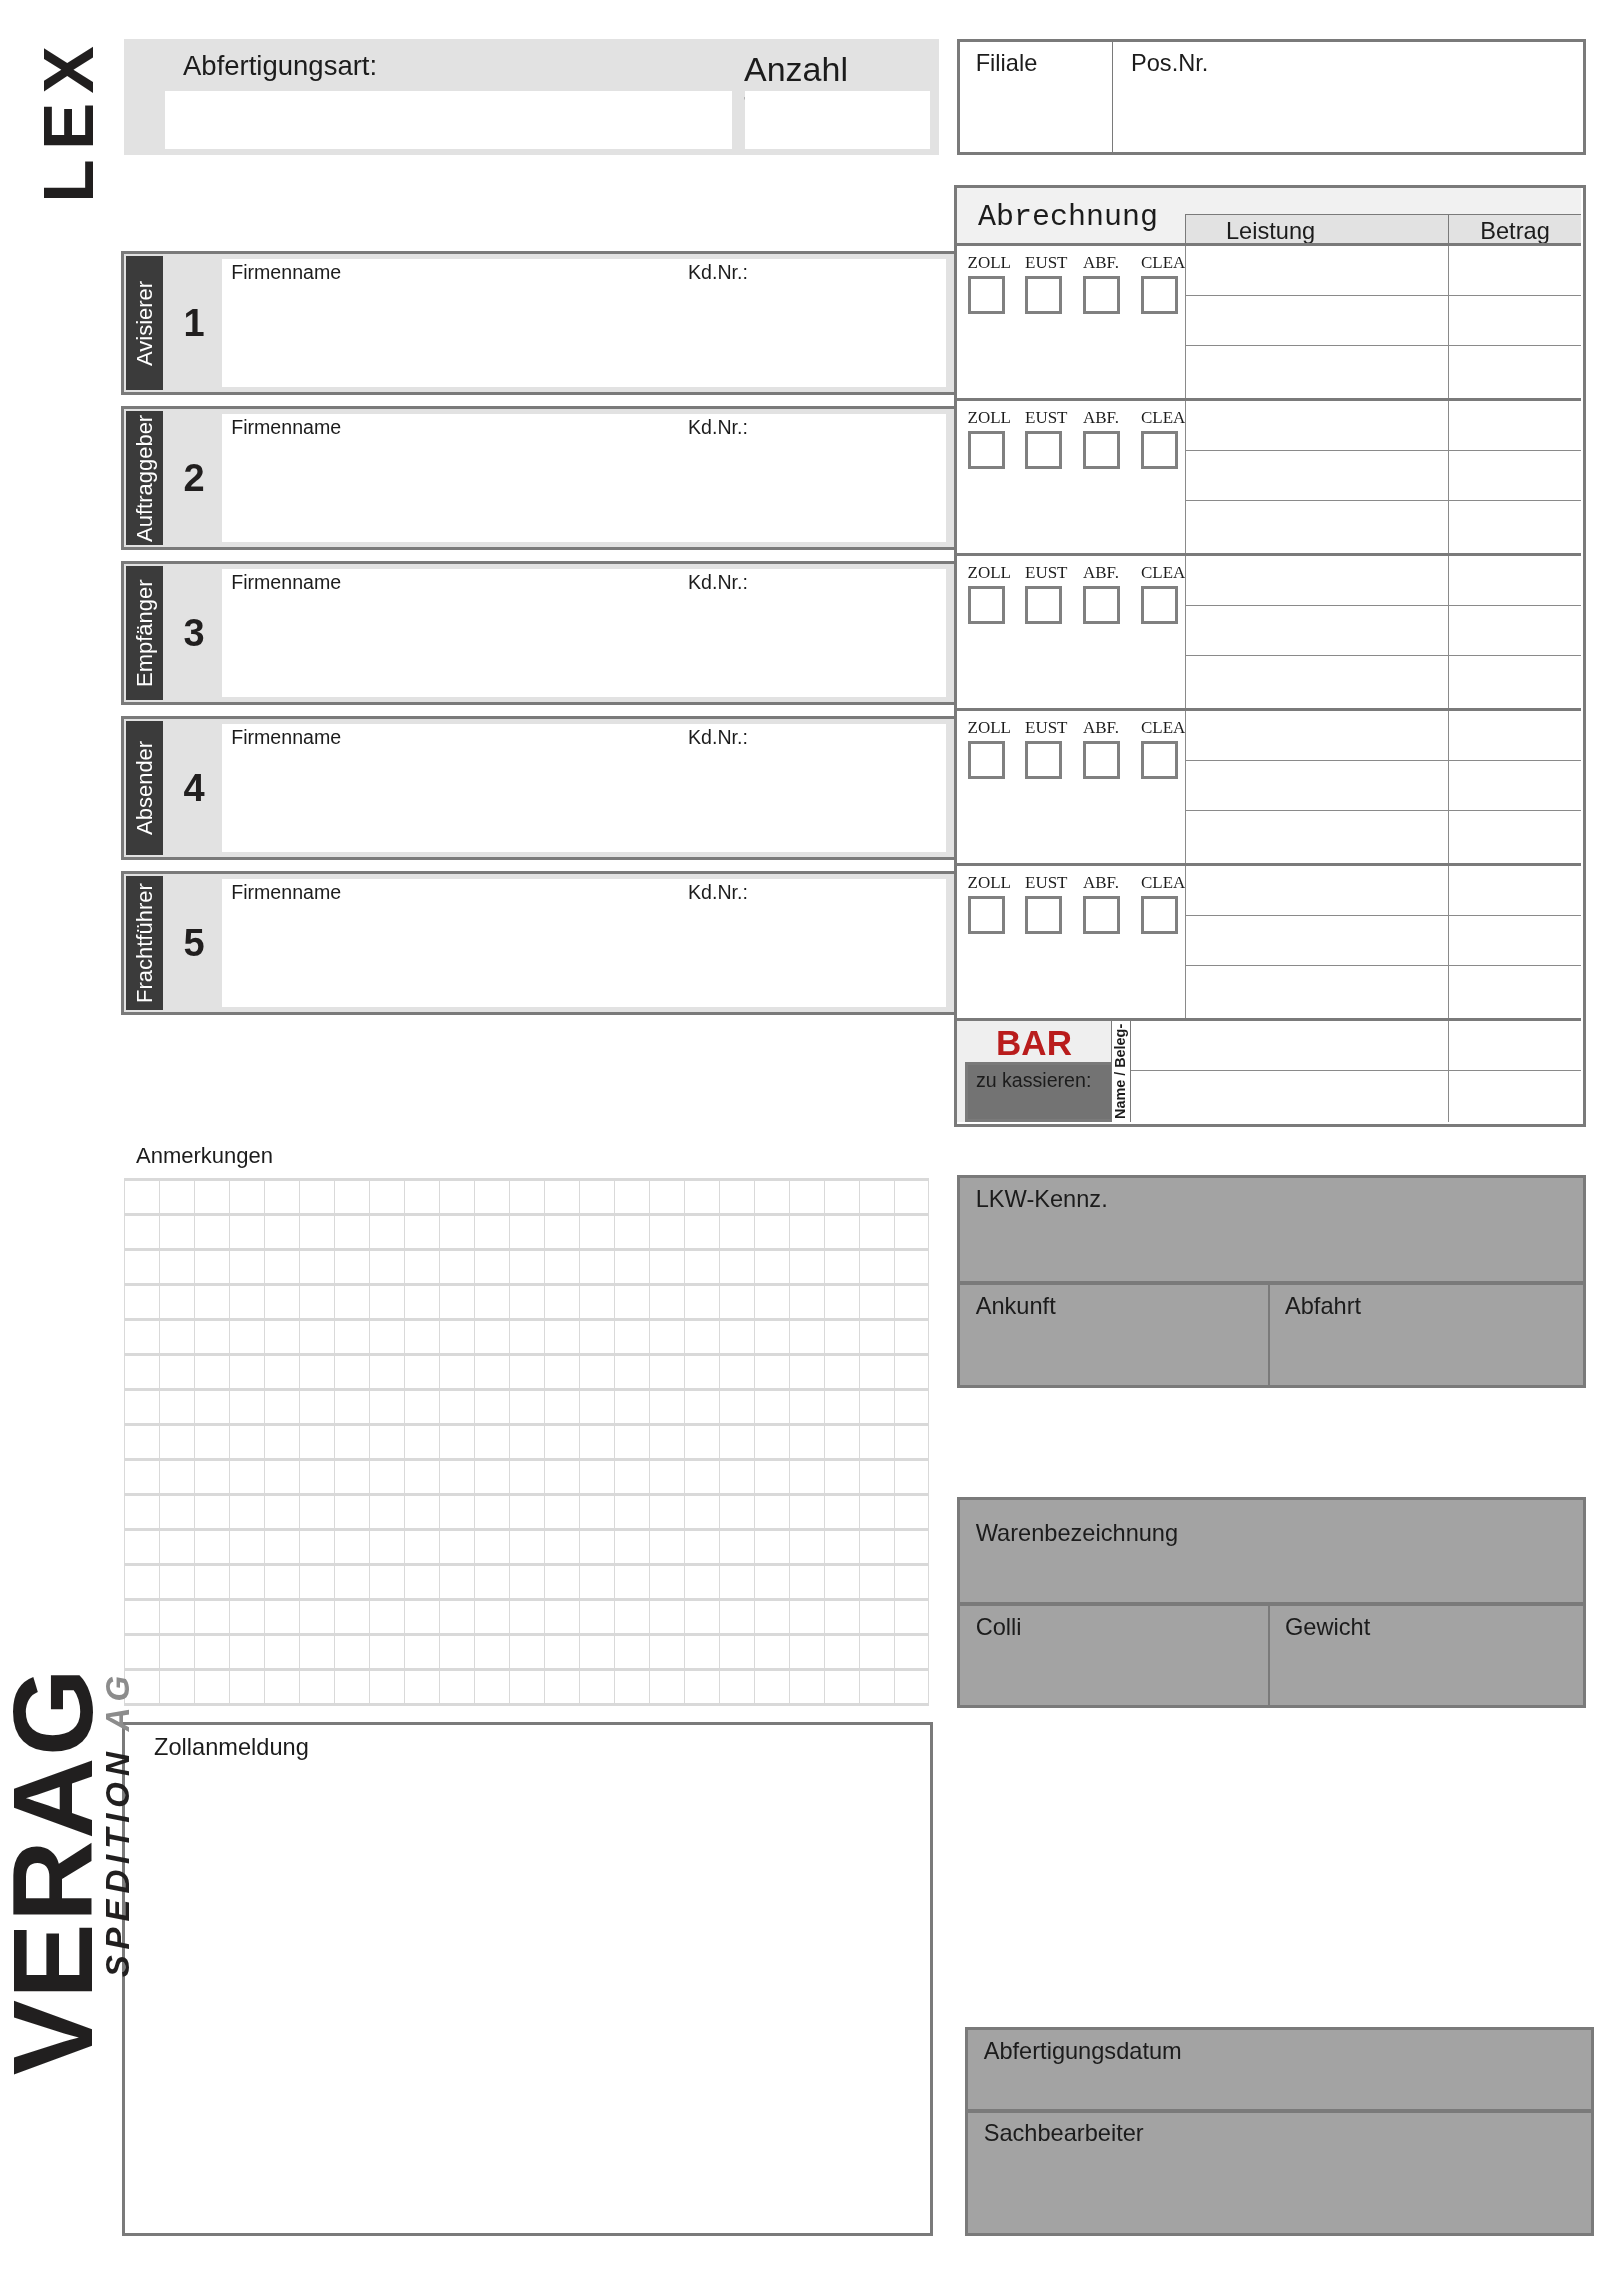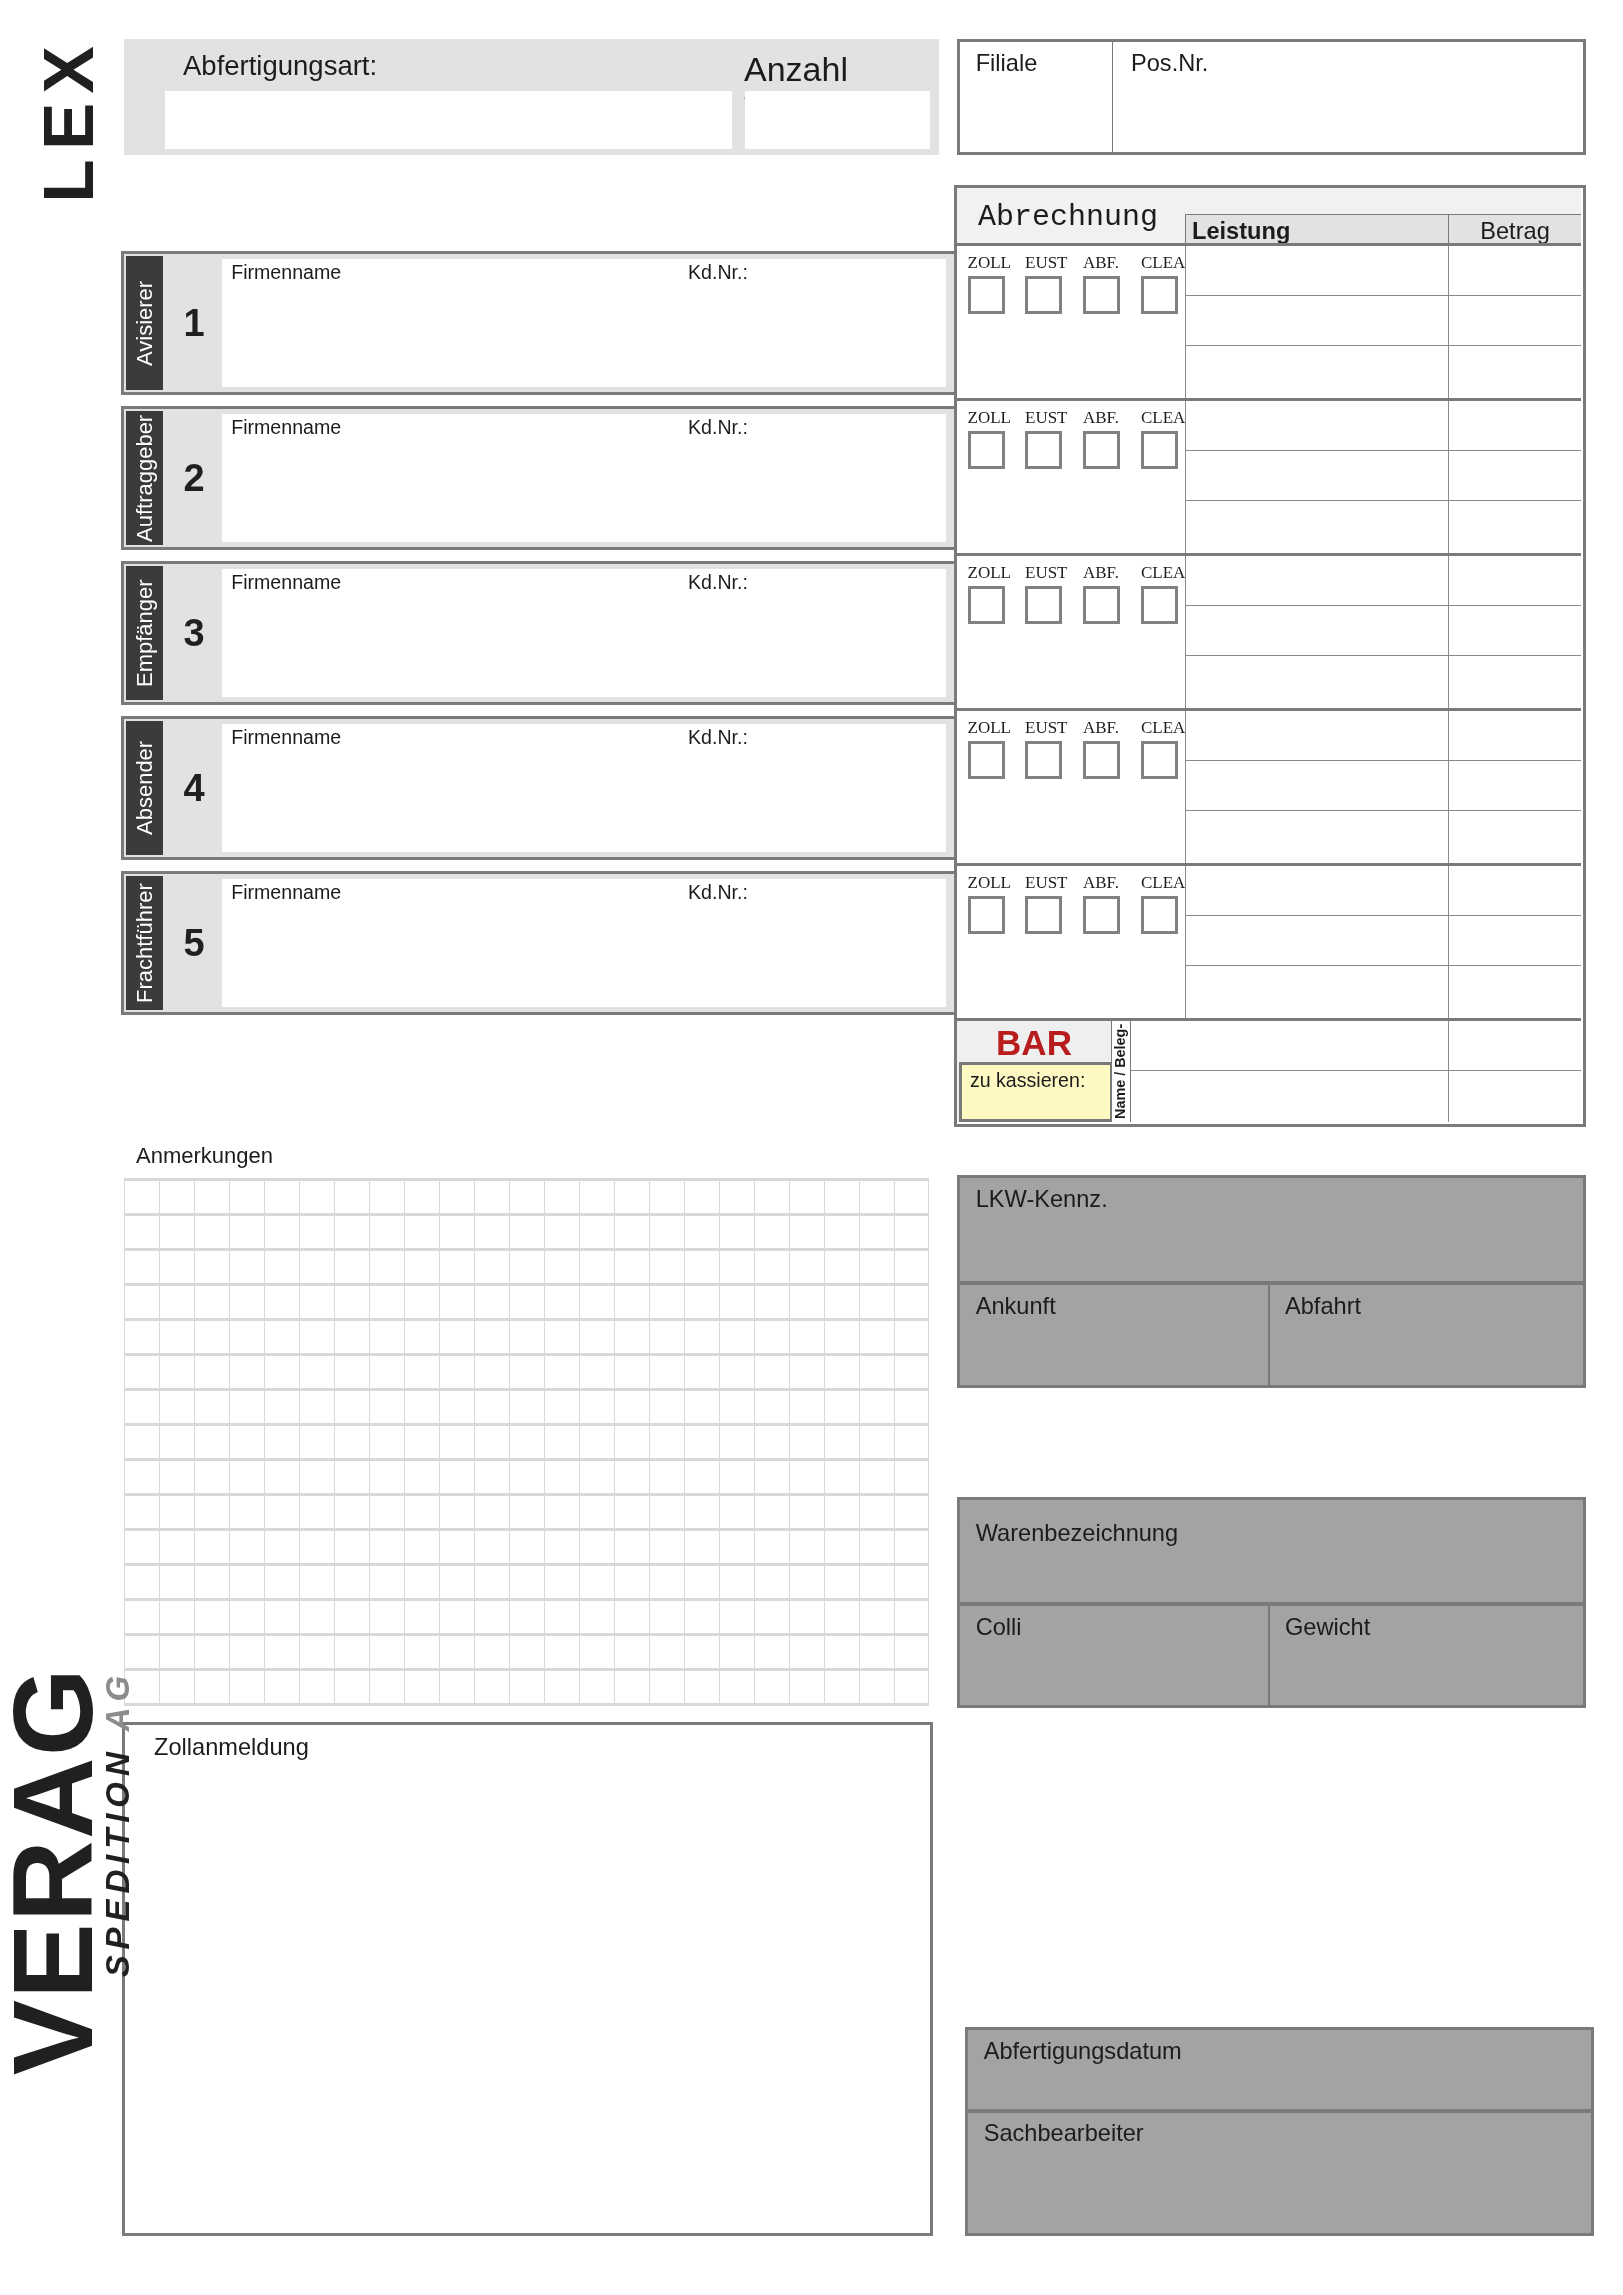--- a/index.html
+++ b/index.html
@@ -41,41 +41,41 @@
   .row-content{position:absolute;left:98px;top:4.6px;bottom:4.6px;width:724px;background:#ffffff;}
   .row-content .firmen{position:absolute;left:9.2px;top:2.6px;font-size:19.6px;}
   .row-content .kdnr{position:absolute;left:466px;top:2.6px;font-size:19.6px;}
 
   
   #abr-panel{left:954px;top:185px;width:632px;height:942px;border:3.9px solid #7a7a7a;background:#ffffff;}
   #abr-header{position:absolute;left:0;top:0;width:624px;height:59px;background:#f1f1f1;}
   #abr-title{position:absolute;left:21px;top:0;height:59px;line-height:59px;font-size:30px;font-family:Liberation Mono, monospace;}
   .colhdr{position:absolute;top:26px;height:33px;background:#e2e2e2;border-top:1.3px solid #7a7a7a;
           border-left:1.3px solid #7a7a7a;font-size:23.6px;line-height:33px;box-sizing:border-box;}
-  #leistung-hdr{left:228px;width:263px;padding-left:6px;font-weight:bold;}
+  #leistung-hdr{left:228px;width:263px;padding-left:40px;}
   #betrag-hdr{left:491px;width:133px;text-align:center;}
 
   .abr-block{position:absolute;left:0;width:624px;height:155px;border-top:3.9px solid #7a7a7a;box-sizing:border-box;}
   .cb-area{position:absolute;left:0;top:0;bottom:0;width:228px;background:#ffffff;}
   .cb-group{position:absolute;top:6.5px;width:52px;text-align:left;}
   .cb-label{font-size:17px;letter-spacing:0px;font-family:Liberation Serif, serif;}
   .checkbox{display:block;margin-top:3.9px;width:37px;height:38px;border:3.3px solid #808080;background:#fff;box-sizing:border-box;}
   .cbg-0{left:10.5px;} .cbg-1{left:68px;} .cbg-2{left:126px;} .cbg-3{left:184px;}
   .lcol{position:absolute;left:228px;top:0;bottom:0;width:263px;border-left:1.3px solid #8a8a8a;box-sizing:border-box;}
   .bcol{position:absolute;left:491px;top:0;bottom:0;width:133px;border-left:1.3px solid #8a8a8a;box-sizing:border-box;}
   .cell{height:50px;border-bottom:1.3px solid #8a8a8a;box-sizing:border-box;background:#fff;}
   .cell:last-child{border-bottom:none;}
 
   
   #bar-section{position:absolute;left:0;top:830px;width:624px;height:104px;border-top:3.9px solid #7a7a7a;box-sizing:border-box;}
   #bar-left{position:absolute;left:0;top:0;bottom:0;width:154px;background:#efefef;}
   #bar-title{position:absolute;left:0;top:0;width:154px;height:41px;font-size:35px;font-weight:bold;
              text-align:center;line-height:43px;color:#b91c1c;}
-  #kassieren-box{position:absolute;left:2px;top:41px;width:154px;height:60px;border:3.3px solid #7a7a7a;
-                 background:#fef9c3;box-sizing:border-box;text-align:right;}
+  #kassieren-box{position:absolute;left:8px;top:41px;width:154px;height:60px;border:3.3px solid #7a7a7a;
+                 background:#737373;box-sizing:border-box;text-align:right;}
   #kassieren-box span{position:absolute;left:7.9px;top:3.9px;font-size:19.6px;}
   #name-strip{position:absolute;left:154px;top:0;bottom:0;width:19.6px;background:#ffffff;
               border-left:1.3px solid #7a7a7a;border-right:1.3px solid #7a7a7a;box-sizing:border-box;text-align:center;}
   #name-strip .vtext{font-size:14.4px;font-weight:bold;line-height:17px;height:100%;}
   .bar-lcol{position:absolute;left:174px;top:0;bottom:0;width:317px;}
   .bar-bcol{position:absolute;left:491px;top:0;bottom:0;width:133px;border-left:1.3px solid #8a8a8a;box-sizing:border-box;}
   .bar-cell{height:50px;border-bottom:1.3px solid #8a8a8a;box-sizing:border-box;background:#fff;}
   .bar-cell:last-child{border-bottom:none;}
 
   

